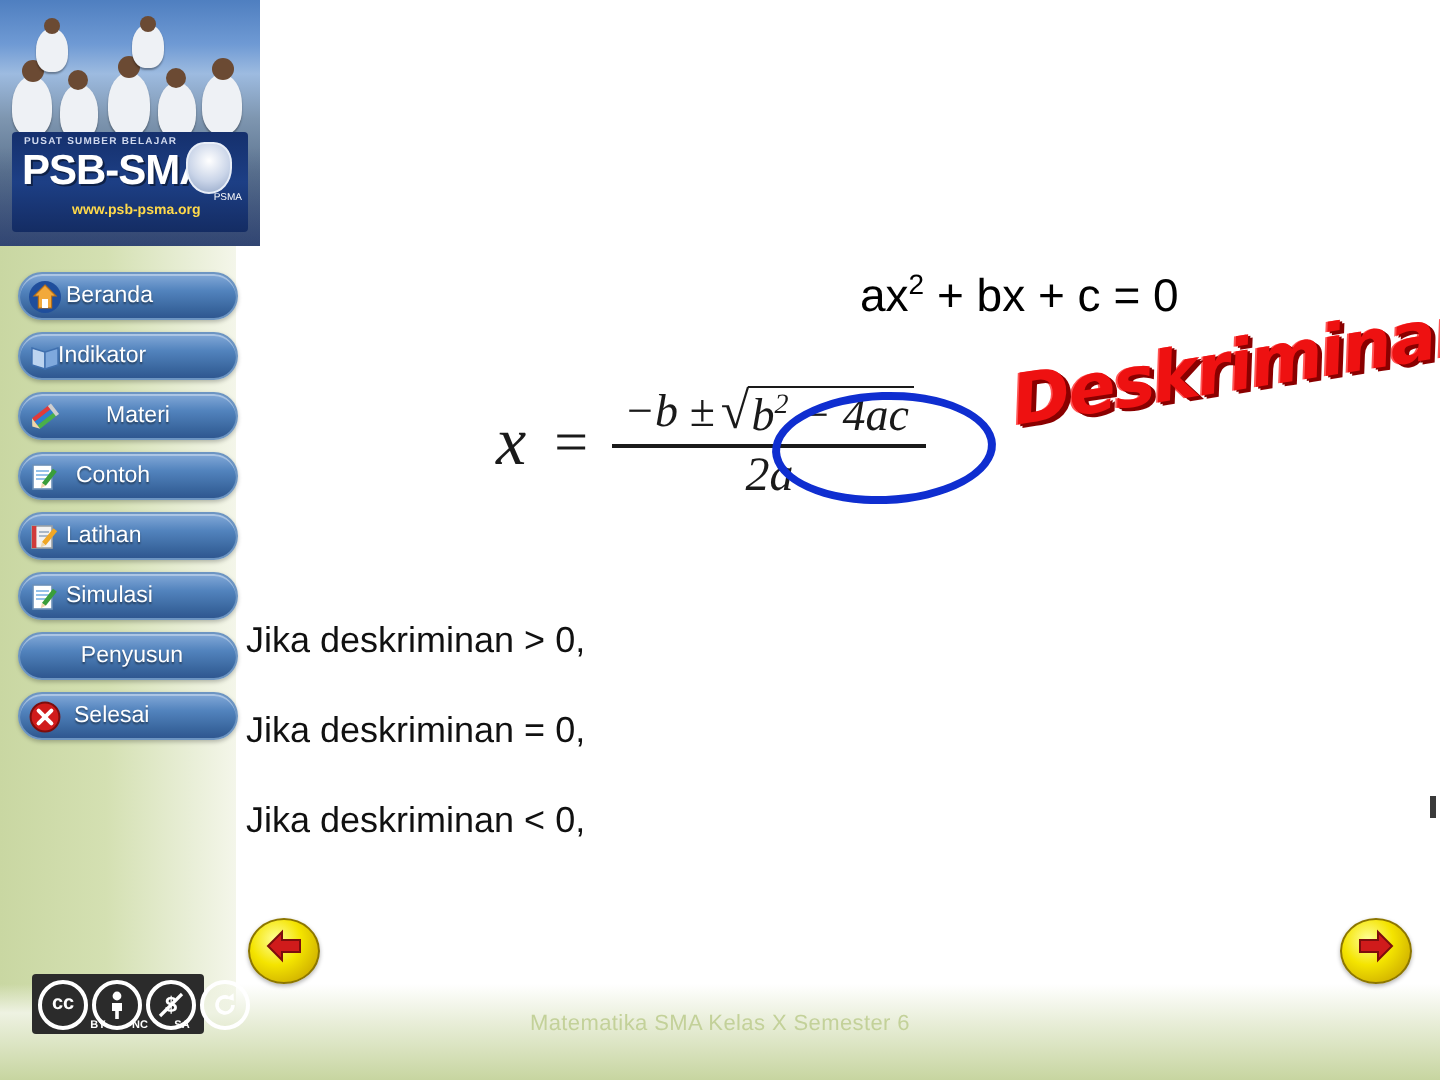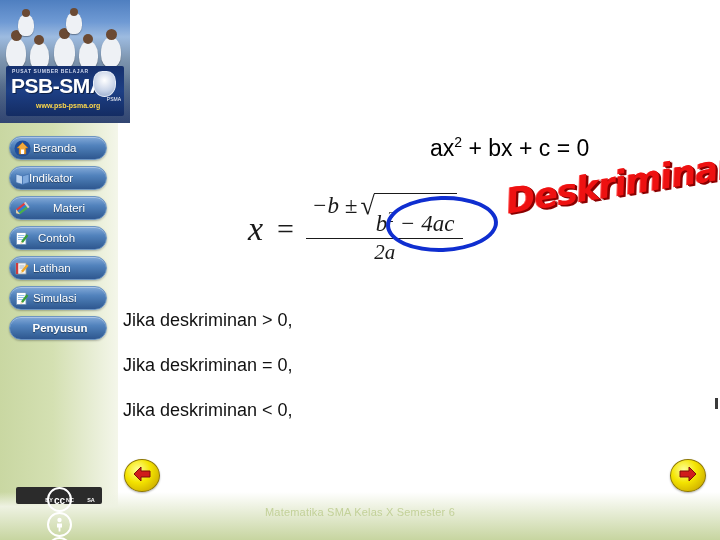--- a/index.html
+++ b/index.html
@@ -135,21 +135,21 @@
     margin-bottom: 6px;
     border-radius: 13px;
     background: linear-gradient(to bottom, #6f9ad0 0%, #4a7bb8 40%, #37639b 75%, #2d5párn 100%);
     background: linear-gradient(to bottom, #83a9d8 0%, #5283bd 38%, #3a679f 78%, #2f5790 100%);
     border: 1px solid #6d95c2;
     box-shadow: inset 0 1px 0 rgba(255,255,255,0.35), 0 1px 2px rgba(0,0,0,0.25);
     cursor: pointer;
     padding-left: 4px;
     box-sizing: border-box;
   }
-  .menu-item.wide { width: 98px; }
+  .menu-item.wide { width: 110px; }
   .menu-label {
     color: #ffffff;
     font-size: 11.5px;
     font-family: "Liberation Sans", sans-serif;
     text-shadow: 0 1px 1px rgba(0,0,0,0.45);
     white-space: nowrap;
   }
   .mi-icon {
     position: relative;
     width: 17px;
@@ -202,38 +202,38 @@
     white-space: nowrap;
     display: flex;
     align-items: flex-start;
   }
   .frac-bar {
     width: 100%;
     height: 1.6px;
     background: #1a1a1a;
   }
   .frac-den {
-    font-size: 21px;
+    font-size: 24px;
     font-style: italic;
     padding-top: 1px;
   }
   .sqrt-wrap {
     display: inline-flex;
     align-items: stretch;
     margin-left: 3px;
   }
   .sqrt-sign {
     font-size: 26px;
     font-style: normal;
     line-height: 1;
     margin-right: -1px;
   }
   .sqrt-body {
     border-top: 1.5px solid #1a1a1a;
-    padding: 16px 3px 0 2px;
+    padding: 1px 3px 0 2px;
   }
   .f-sup { font-size: 14px; vertical-align: super; font-style: italic; }
 
   .ellipse {
     position: absolute;
     left: 386px;
     top: 196px;
     width: 104px;
     height: 48px;
     border: 4px solid #0f2ed0;
@@ -290,28 +290,27 @@
   }
   .nav-prev { left: 124px; top: 459px; }
   .nav-next { left: 670px; top: 459px; }
 
   
   .cc-badge {
     position: absolute;
     left: 16px;
     top: 487px;
     width: 86px;
-    height: 17px;
+    height: 30px;
     background: #2b2b2b;
     border-radius: 2px;
     display: flex;
     align-items: center;
     padding-left: 3px;
     box-sizing: border-box;
-    flex-direction: column;
   }
   .cc-circle {
     width: 21px;
     height: 21px;
     border-radius: 50%;
     border: 2px solid #ffffff;
     margin-right: 2px;
     position: relative;
     flex: 0 0 auto;
   }
@@ -487,24 +486,33 @@
             <rect x="8.5" y="4" width="2.4" height="9" fill="#3a9e3a"></rect>
             <path d="M8.5 13 L9.7 15.5 L10.9 13 Z" fill="#f0d7a8"></path>
           </g>
         </svg>
       </span>
       <span class="menu-label">Simulasi</span>
     </div>
 
 
 
-    <div class="menu-item wide" style="justify-content:center;font-weight:bold;">
+    <div class="menu-item wide" style="justify-content:center;">
       <span class="menu-label">Penyusun</span>
     </div>
 
+    <div class="menu-item wide">
+      <span class="mi-icon">
+        <svg width="17" height="17" viewBox="0 0 17 17">
+          <circle cx="8.5" cy="8.5" r="7.2" fill="#d01b1b" stroke="#7c0d0d" stroke-width="1"></circle>
+          <path d="M5.3 5.3 L11.7 11.7 M11.7 5.3 L5.3 11.7" stroke="#ffffff" stroke-width="2" stroke-linecap="round"></path>
+        </svg>
+      </span>
+      <span class="menu-label" style="margin-left:4px;">Selesai</span>
+    </div>
 
   </div>
 
   <div class="eq-top">
     <span>ax</span><sup>2</sup><span> + bx + c = 0</span>
   </div>
 
   <div class="formula">
     <span class="f-x">x</span>
     <span class="f-eq">=</span>

